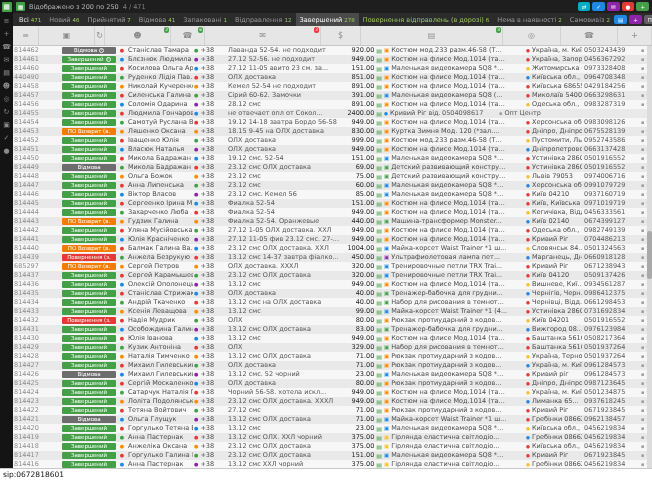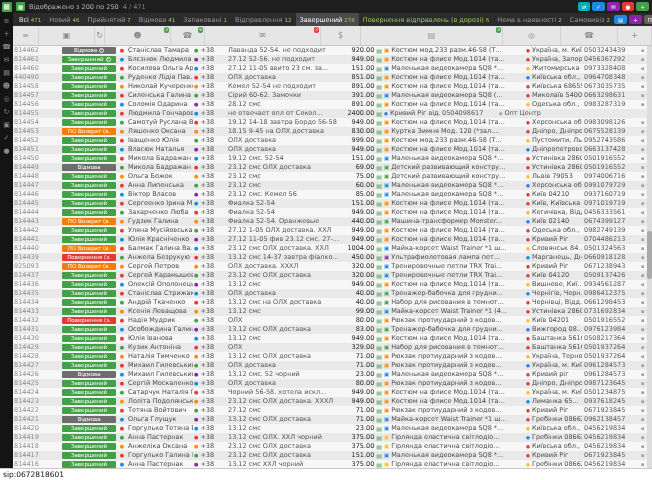--- a/index.html
+++ b/index.html
@@ -332,21 +332,21 @@
               <span class="prdoc">▤</span>
             </span>
             <span class="cell c-pd">
               <span class="pic" style="color: rgb(251, 140, 0);">▣</span>
               <span class="ptx">Костюм на флисе Мод.1014 (та...</span>
             </span>
             <span class="cell c-lo">
               <span class="lic" style="color: rgb(229, 57, 53);">●</span>
               <span class="ltx">Київська 68655</span>
             </span>
-            <span class="cell c-ph">0673035735</span>
+            <span class="cell c-ph">0429184256</span>
             <span class="cell c-sr">
               <span class="sic">▪</span>
               <span class="stx">Опт Центр</span>
             </span>
           </div>
           <div class="row">
             <span class="cell c-id">814457</span>
             <span class="cell c-st"><span class="badge" style="background: rgb(67, 160, 71);">
                 <span>Завершений</span>
               </span></span>
@@ -905,21 +905,21 @@
               <span class="lic" style="color: rgb(30, 136, 229);">●</span>
               <span class="ltx">Марганець, Дн...</span>
             </span>
             <span class="cell c-ph">0660918128</span>
             <span class="cell c-sr">
               <span class="sic">▪</span>
               <span class="stx">Опт Центр</span>
             </span>
           </div>
           <div class="row">
-            <span class="cell c-id">925093</span>
+            <span class="cell c-id">685297</span>
             <span class="cell c-st"><span class="badge" style="background: rgb(245, 124, 0);">
                 <span>ПО Возврат (в.</span>
               </span></span>
             <span class="cell c-fl" style="color: rgb(251, 140, 0);">●</span>
             <span class="cell c-nm">Сергей Петров</span>
             <span class="cell c-ct">
               <span class="dot" style="color: rgb(251, 140, 0);">●</span>
               <span>+38</span>
             </span>
             <span class="cell c-ds">ОЛХ доставка. ХХХЛ</span>

